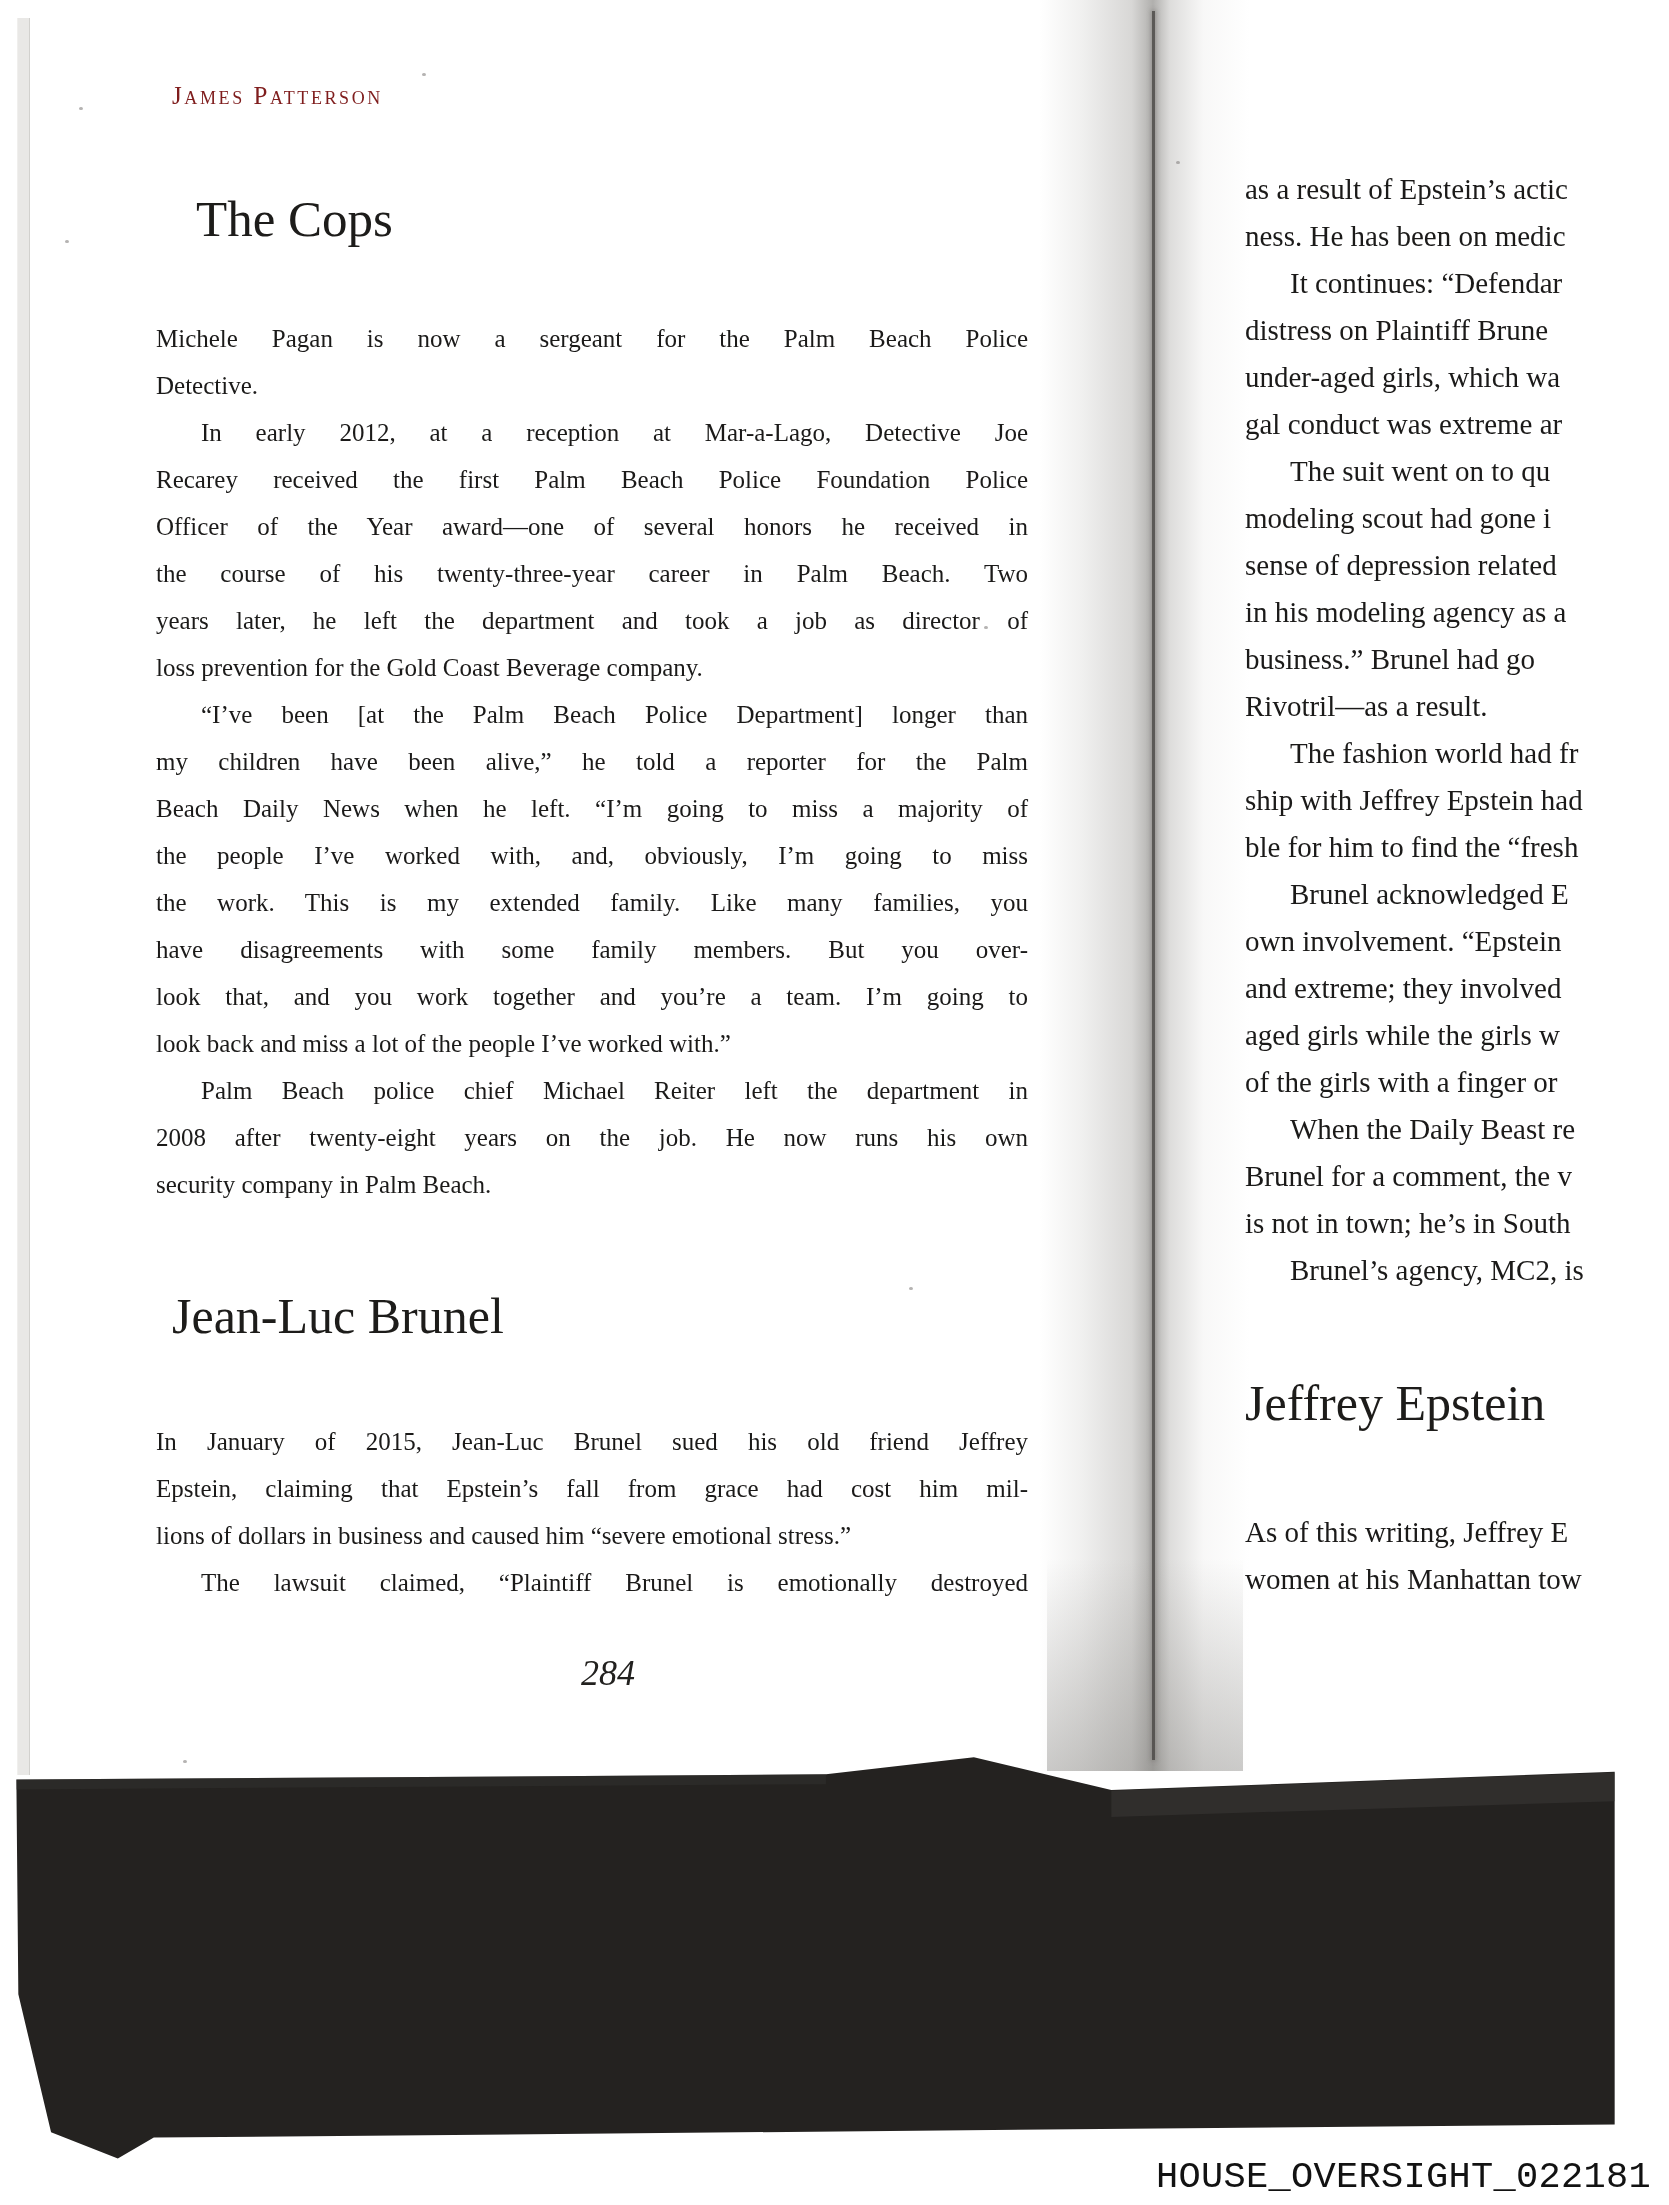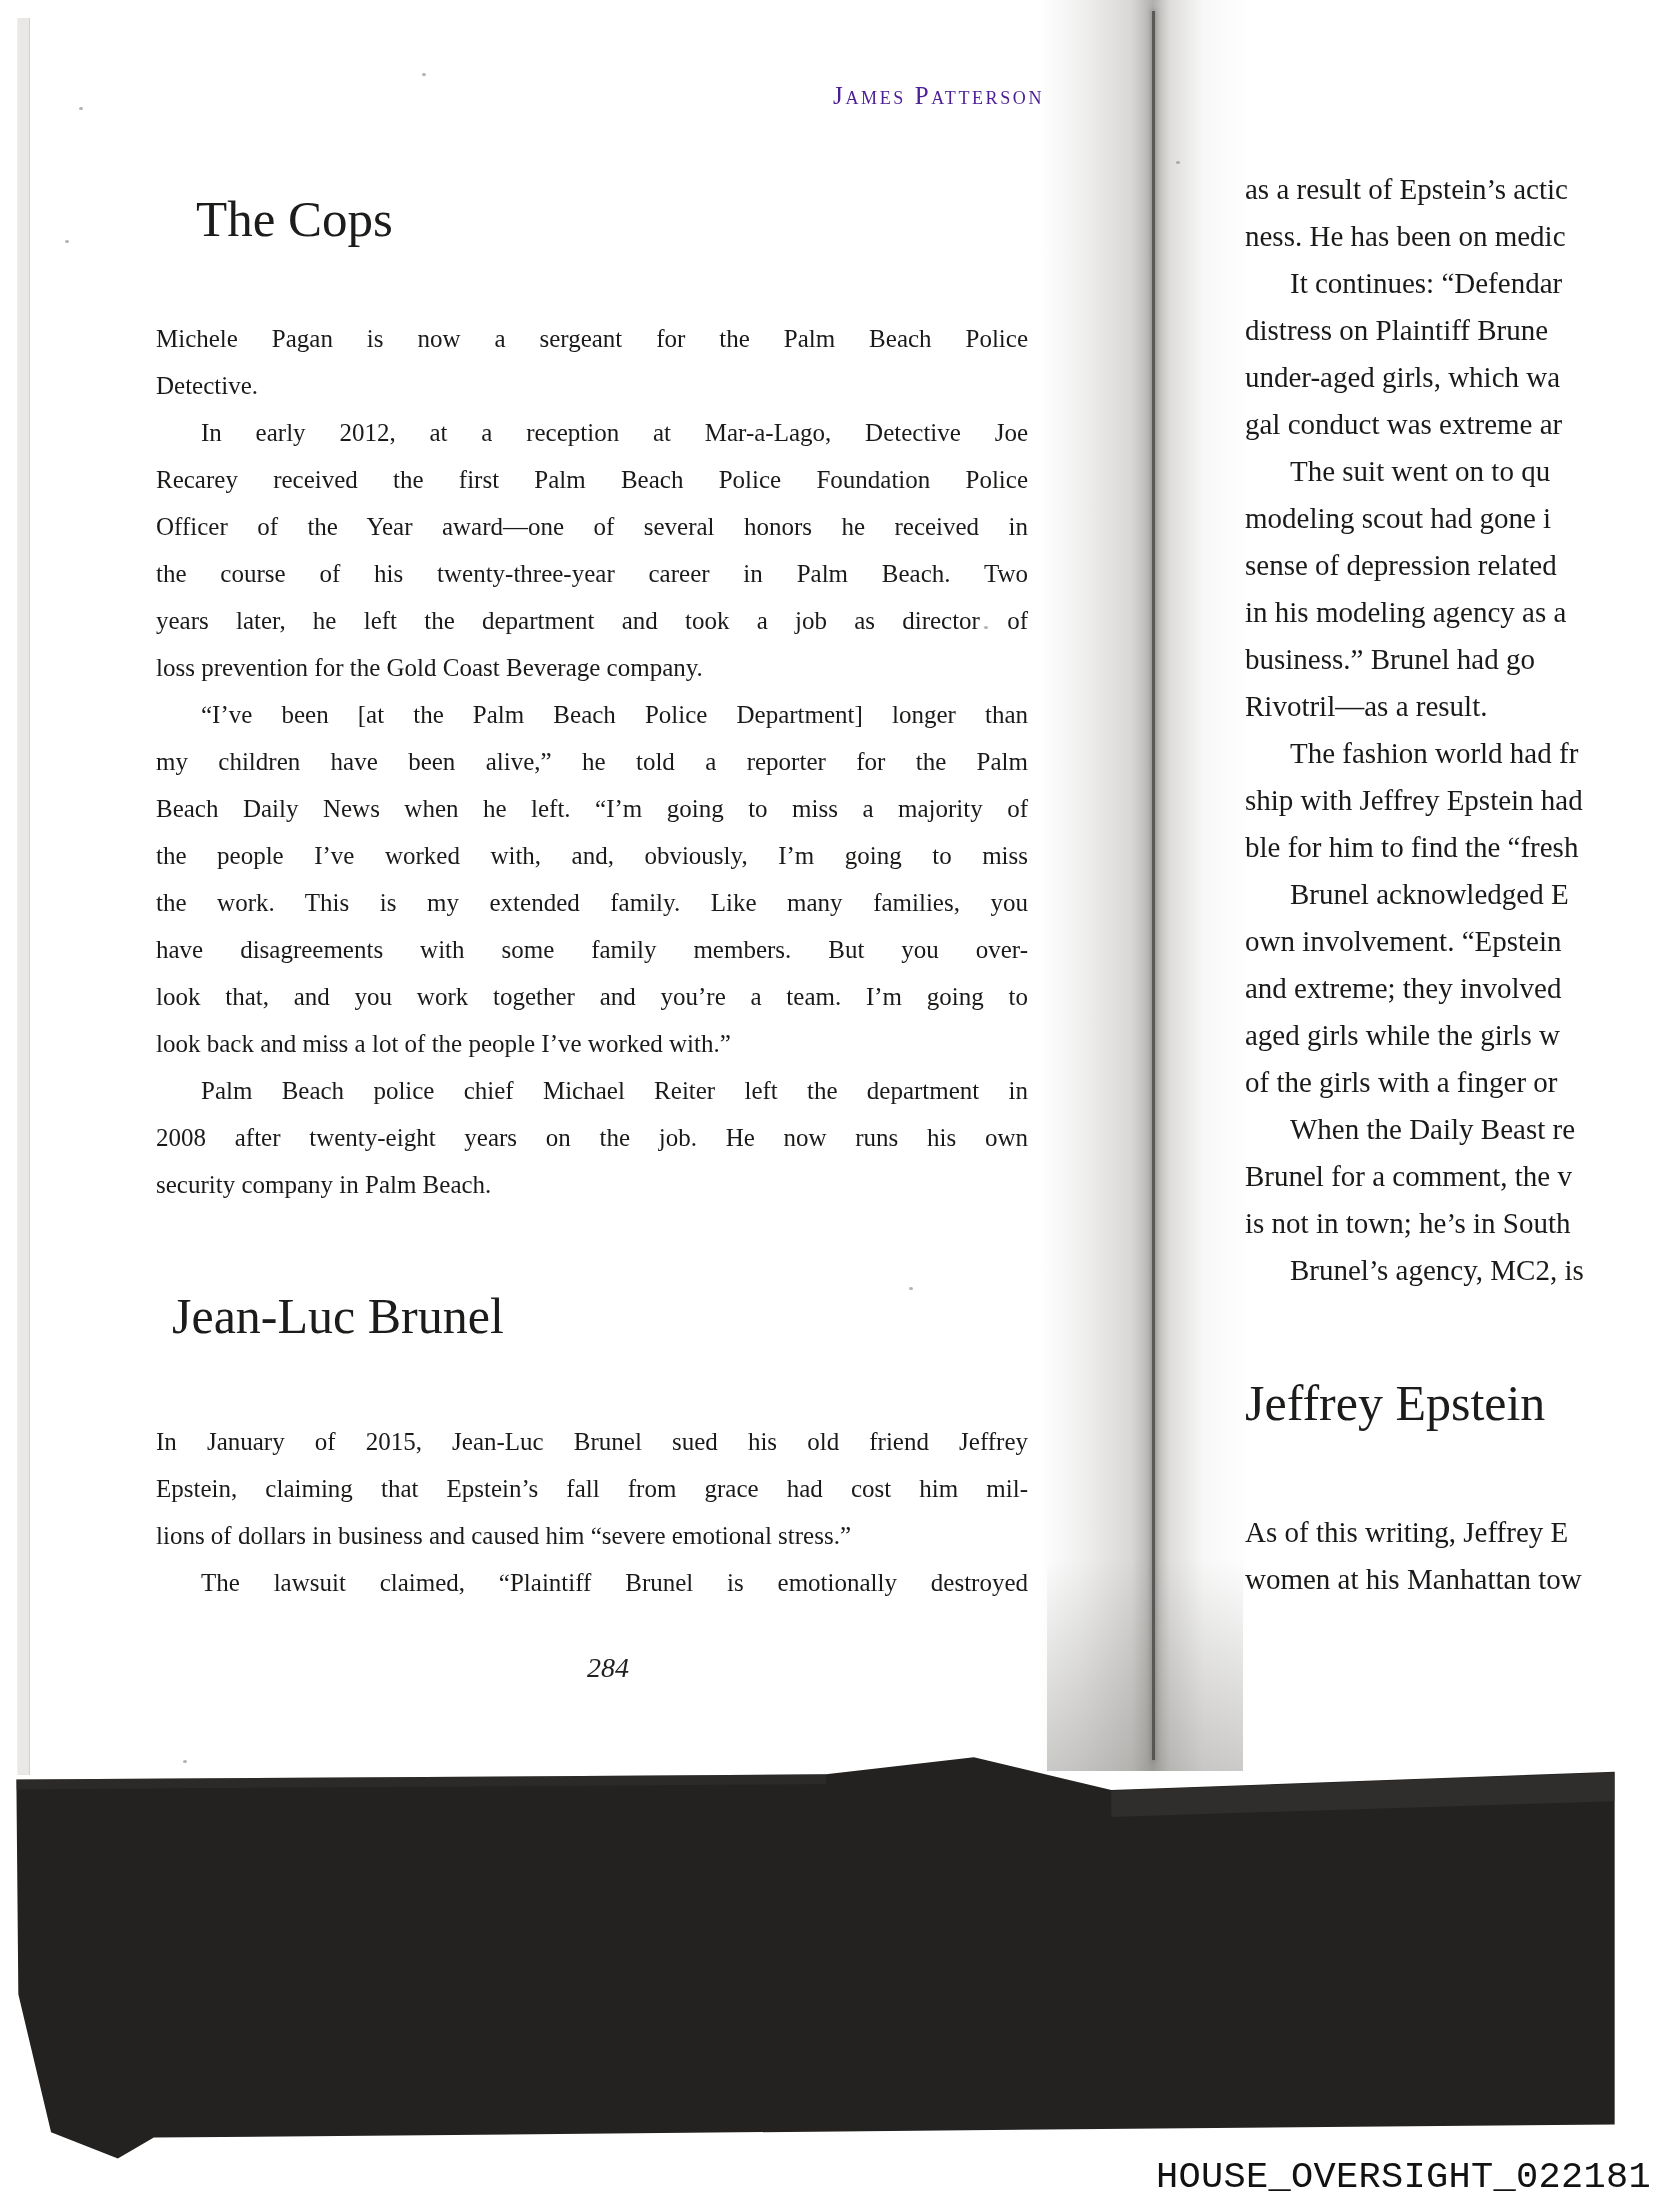--- a/index.html
+++ b/index.html
@@ -36,25 +36,25 @@
     background:rgba(72,70,67,0.82);
     box-shadow:0 0 4.6px 1.3px rgba(110,108,104,0.45);
   }
   .gutter-deep{
     left:1047px;top:1558px;width:196px;height:213px;
     background:linear-gradient(180deg,rgba(120,118,114,0) 0%,rgba(120,118,114,0.38) 100%);
   }
   
   .running-header{
     left:172px;top:82px;width:872px;
-    text-align:right;
+    text-align:left;
     font-size:25px;
     font-variant:small-caps;
     letter-spacing:2.6px;
-    color:#4c1d95;
+    color:#7f1d1d;
   }
   h1,h2{margin:0;font-weight:normal;color:#1d1c1a;}
   .h-cops{left:172px;top:194px;font-size:51px;line-height:1;margin-left:24px;}
   .h-brunel{left:172px;top:1291px;font-size:50px;line-height:1;}
   .h-epstein{left:1245px;top:1378px;font-size:50px;line-height:1;white-space:nowrap;}
   .lp-block{left:156px;width:872px;font-size:25px;}
   .lp-b1{top:315px;}
   .lp-b2{top:1418px;}
   .rp-block{left:1245px;width:497px;font-size:29px;}
   .rp-b1{top:166px;}
@@ -62,21 +62,21 @@
   .ln{
     line-height:47px;height:47px;
     text-align:justify;text-align-last:justify;
   }
   .rp-block .ln{line-height:47px;height:47px;white-space:nowrap;text-align:left;text-align-last:left;}
   .ln.end{text-align-last:left;}
   .ln.ind{text-indent:45px;}
   .it{}
   .page-number{
     left:172px;top:1652px;width:872px;
-    text-align:center;font-size:28px;font-style:italic;color:#22211f;
+    text-align:center;font-size:36px;font-style:italic;color:#22211f;
   }
   
   .band-svg{left:0;top:0;width:1669px;height:2205px;pointer-events:none;}
   .watermark{
     left:0;top:2156px;width:1651px;
     text-align:right;
     font-family:Liberation Mono, monospace;
     font-size:37px;color:#121212;letter-spacing:0.3px;
     white-space:nowrap;
   }

